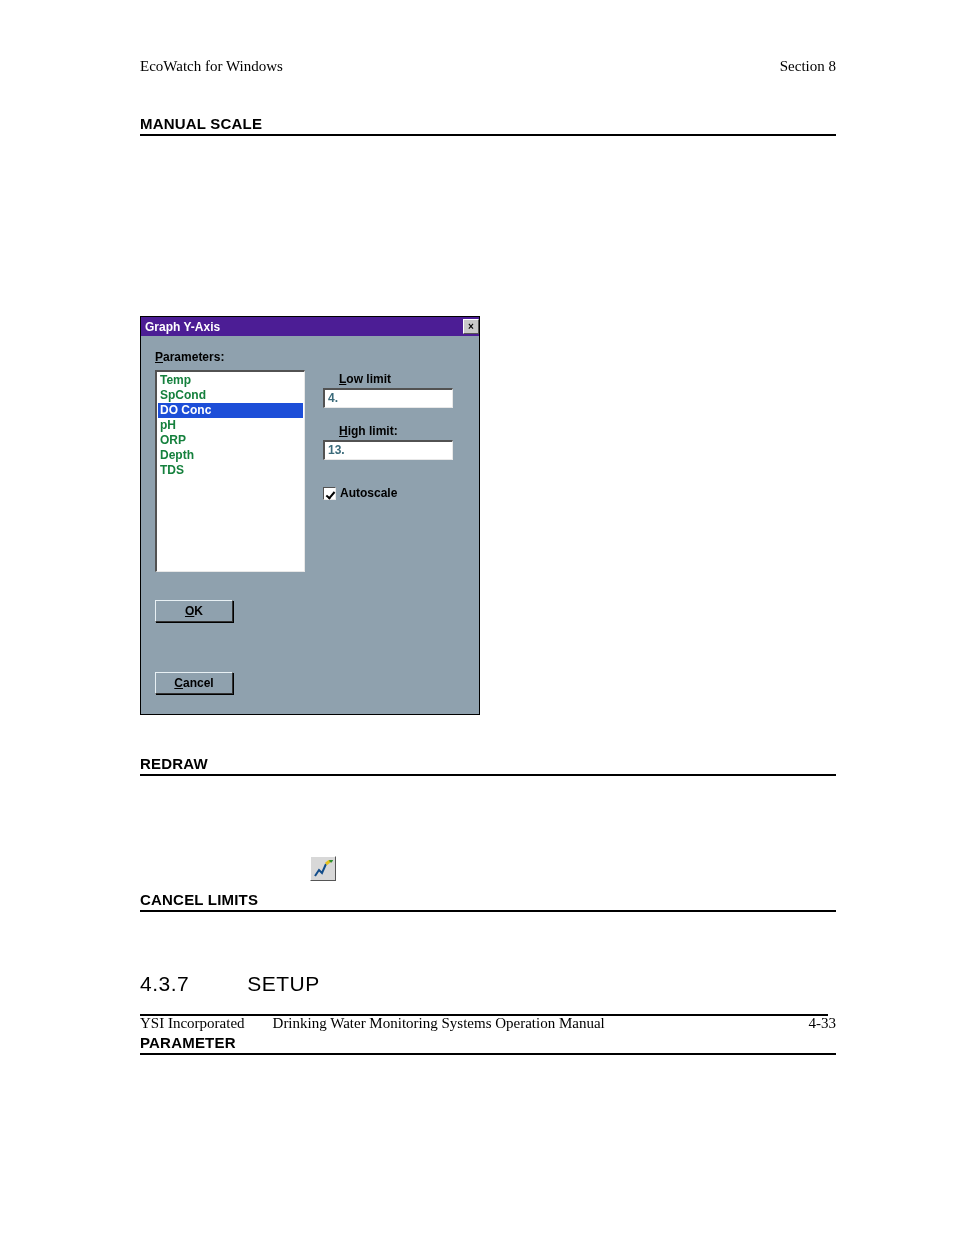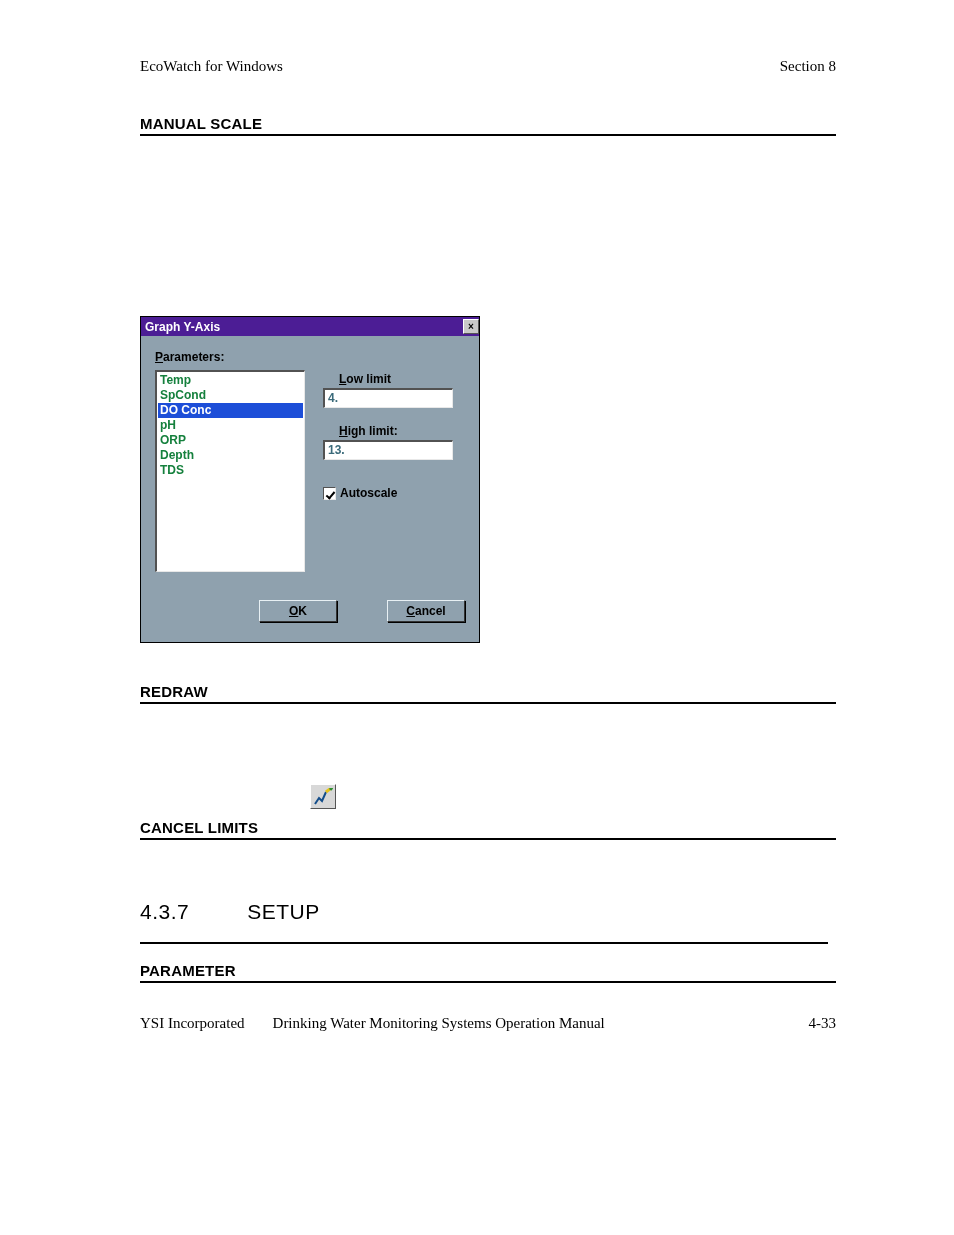--- a/index.html
+++ b/index.html
@@ -145,20 +145,21 @@
     position: absolute;
     left: 2px; top: 4px;
     width: 7px; height: 3px;
     border-left: 2px solid #000;
     border-bottom: 2px solid #000;
     transform: rotate(-50deg);
   }
   .btn-row {
     display: flex; justify-content: flex-end; gap: 50px;
     margin-top: 28px;
+    flex-direction: column;
   }
   .win-btn {
     width: 78px; height: 22px;
     background: #8fa1ae;
     border-top: 1px solid #e8f0f4;
     border-left: 1px solid #e8f0f4;
     border-right: 1px solid #333;
     border-bottom: 1px solid #333;
     box-shadow: 1px 1px 0 #000;
     font-family: Arial, sans-serif;

